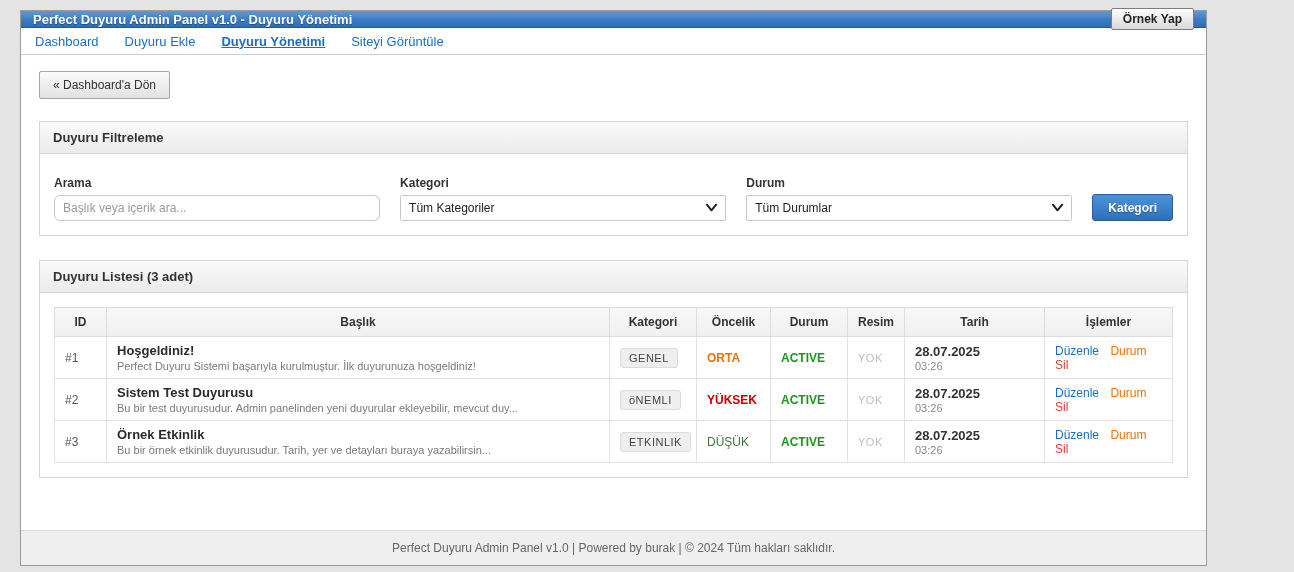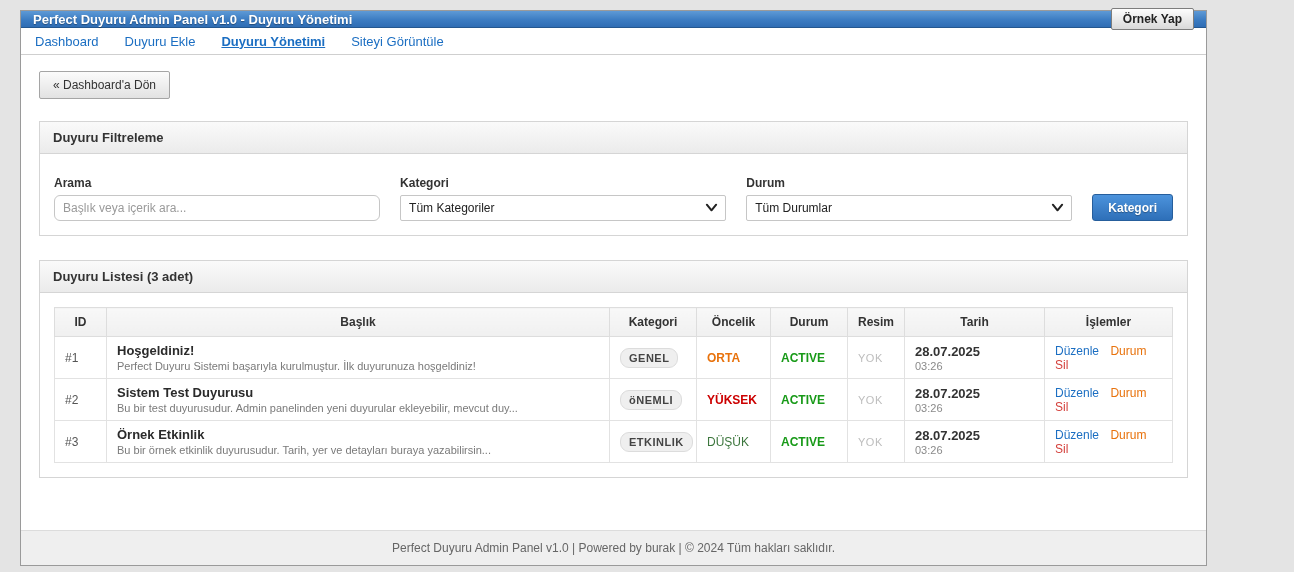--- a/index.html
+++ b/index.html
@@ -89,22 +89,22 @@
     font-size:12px; font-weight:bold; text-align:center; color:#333;
     padding:7px 0; border:1px solid #ddd;
   }
   td { border:1px solid #e2e2e2; padding:6px 10px; font-size:12px; vertical-align:middle; background:#fff; }
   .col-id { width:52px; } .col-cat { width:87px; } .col-pri { width:74px; }
   .col-sta { width:77px; } .col-img { width:57px; } .col-date { width:140px; } .col-act { width:128px; }
   .row-id { color:#555; }
   .row-title { font-size:13px; font-weight:bold; color:#2b2b2b; margin-bottom:2px; }
   .row-excerpt { font-size:11px; color:#7a7a7a; }
   .badge {
-    display:inline-block; background:#efefef; border:1px solid #dcdcdc; border-radius:9px;
-    padding:3px 8px; font-size:11px; color:#444; letter-spacing:.5px;font-weight:bold;
+    display:inline-block; background:#efefef; border:1px solid #dcdcdc; border-radius:3px;
+    padding:3px 8px; font-size:11px; color:#444; letter-spacing:.5px;
   }
   .priority { font-size:12px; }
   .status { font-weight:bold; font-size:12px; }
   .img-none { color:#bdbdbd; font-size:11px; letter-spacing:.5px; }
   .date { font-size:13px; font-weight:bold; color:#333; }
   .time { font-size:11px; color:#8a8a8a; margin-top:1px; }
   .actions a { text-decoration:none; font-size:12px; margin-right:8px; }
   .act-edit { color:#1b6ec2; }
   .act-status { color:#e8720c; }
   .act-delete { color:#d43f3a; }

